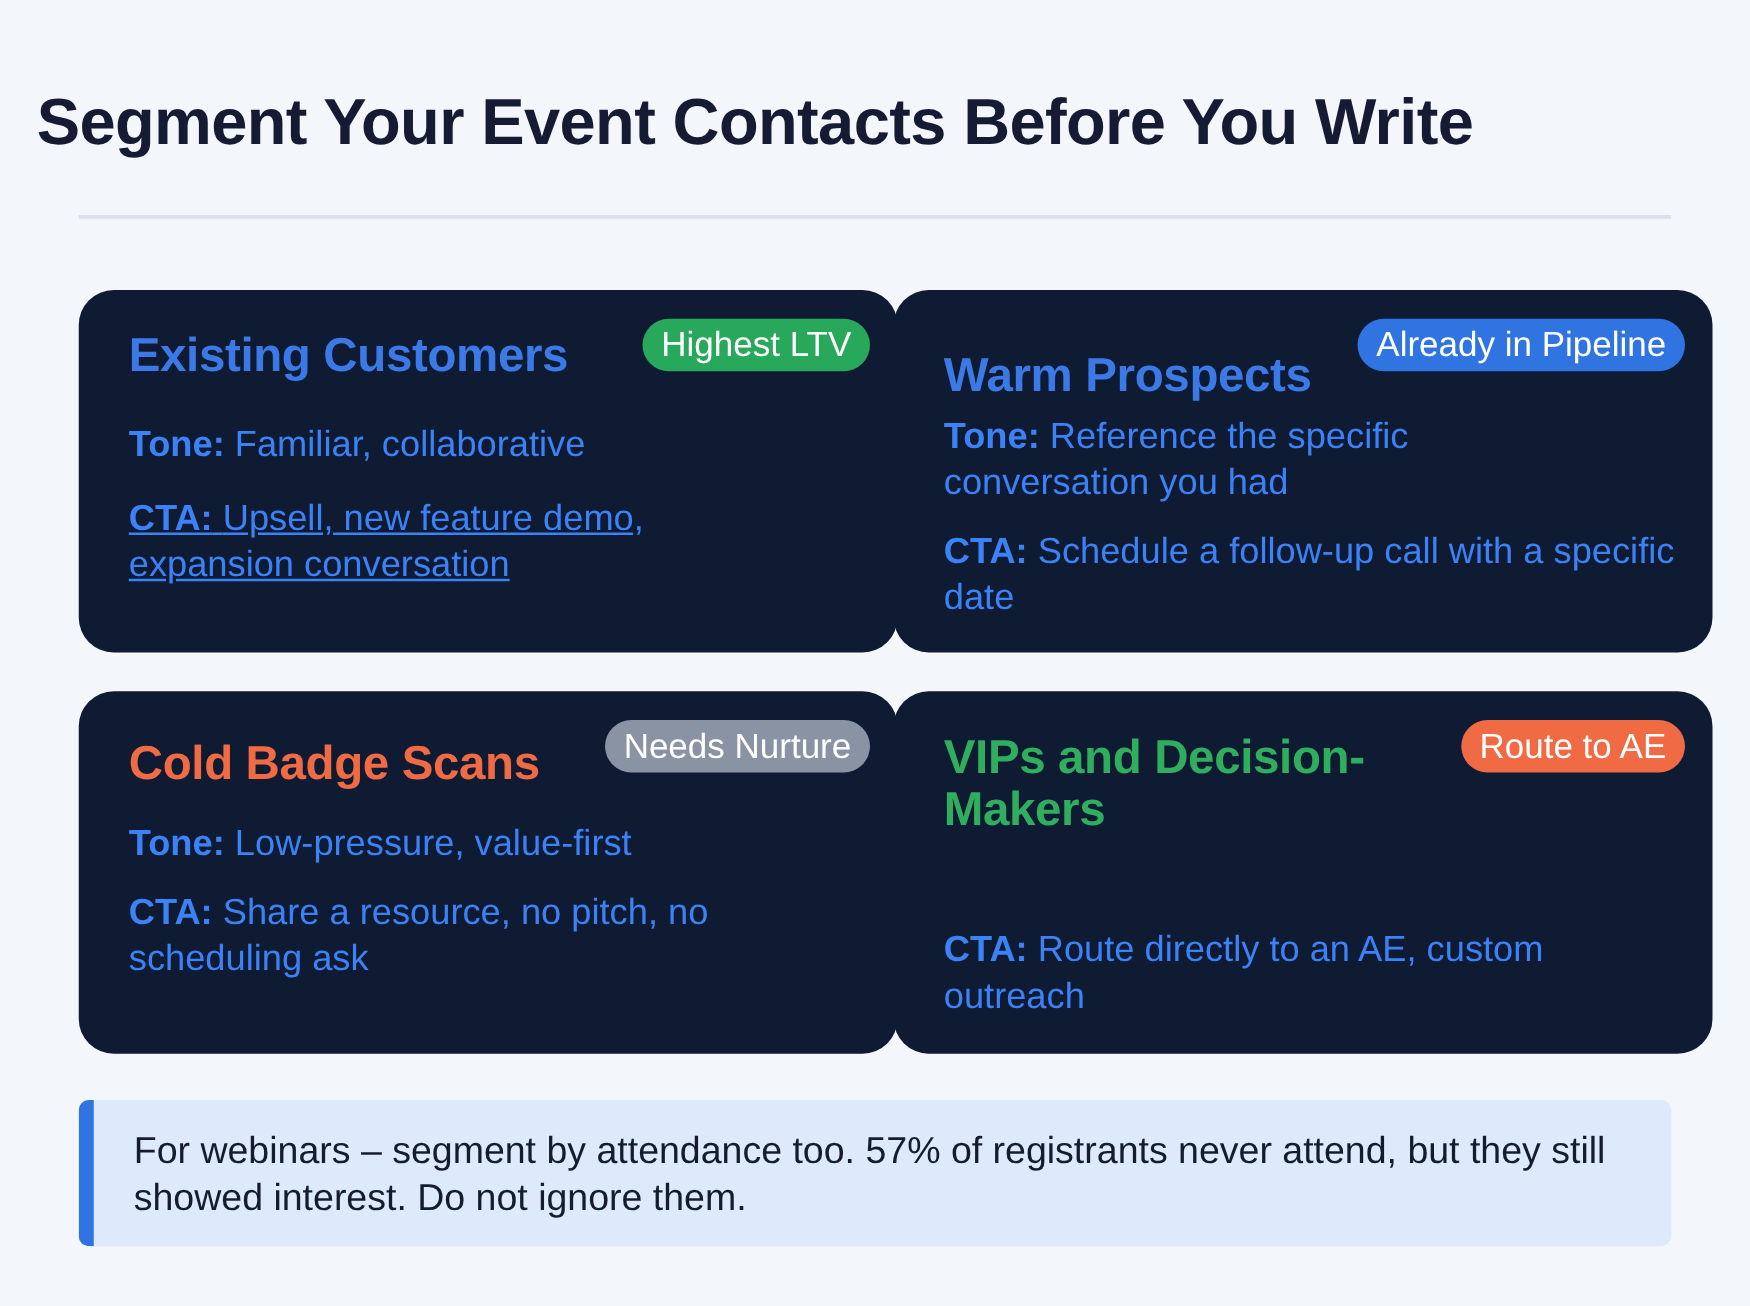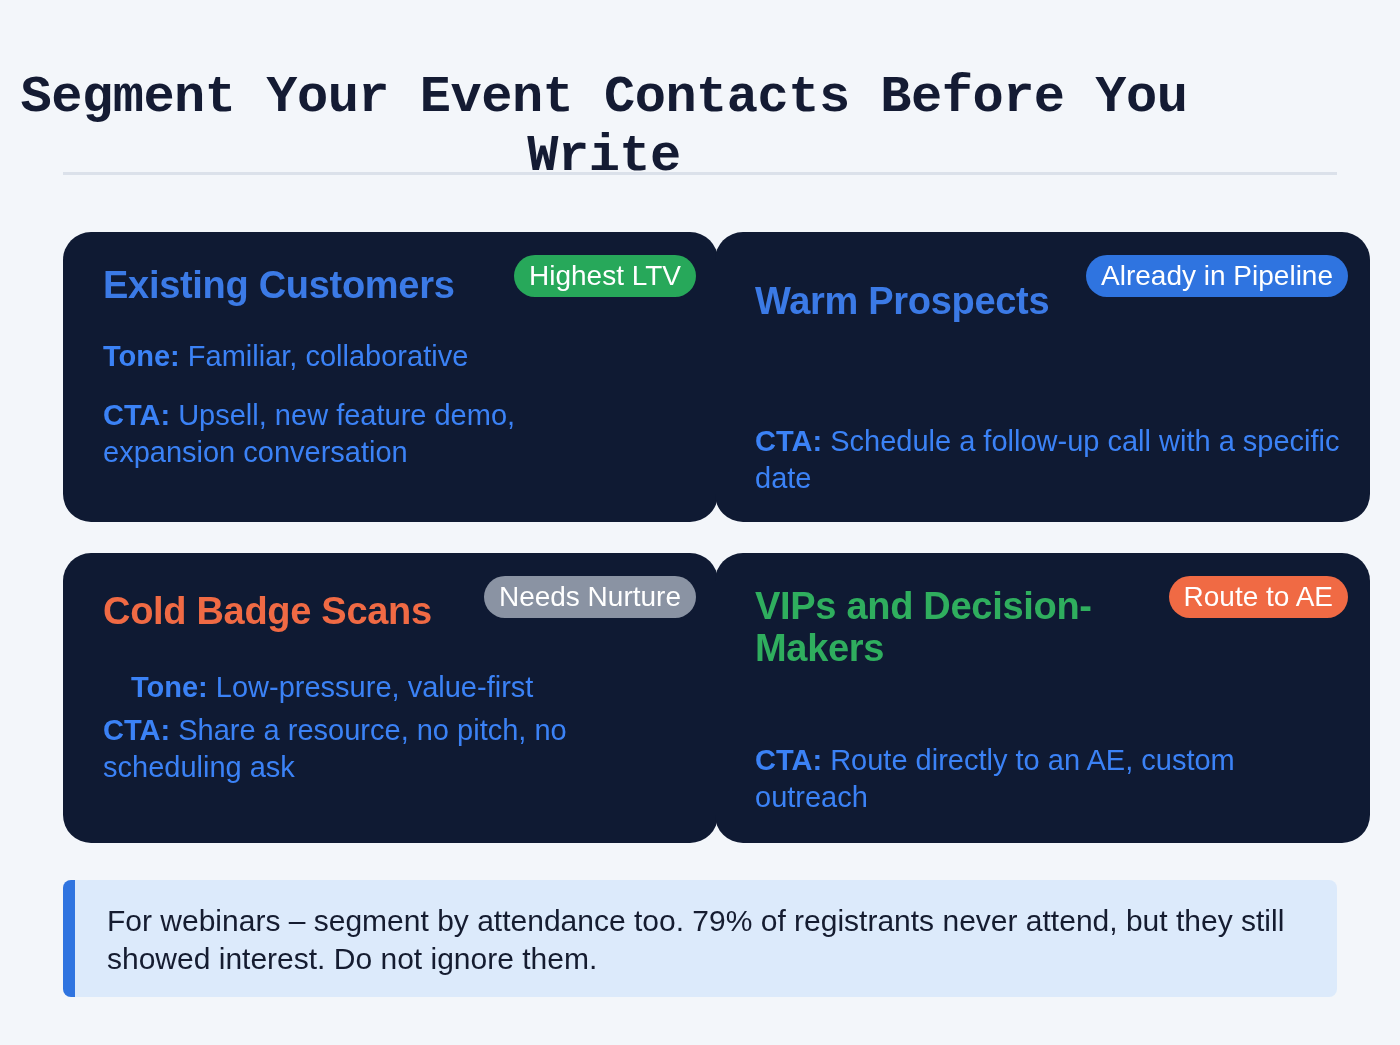--- a/index.html
+++ b/index.html
@@ -11,21 +11,20 @@
       overflow: hidden;
     }
     .title {
       position: absolute;
       left: 0; top: 68px; width: 1208px;
       text-align: center;
       font-size: 52px;
       font-weight: 700;
       color: #141b33;
       letter-spacing: -0.5px;
-      font-family: Liberation Mono, monospace;
     }
     .divider {
       position: absolute;
       left: 63px; top: 172px;
       width: 1274px; height: 3px;
       background: #dbe1ea;
     }
     .card {
       position: absolute;
       width: 655px; height: 290px;
@@ -95,53 +94,57 @@
 <h1 class="title">Segment Your Event Contacts Before You Write</h1>
 <div class="divider"></div>
 
 <section class="card" id="card-1">
   <h2 class="heading" style="top:32px; color:#3b7ae6;">Existing Customers</h2>
   <span class="badge" style="background:#27a85a;">Highest LTV</span>
   <p class="row" style="top:106px;">
     <span class="lbl">Tone:</span>
     <span>Familiar, collaborative</span>
   </p>
-  <p class="row" style="top:165px; right:110px;">
+  <p class="row" style="top:165px; right:110px;text-decoration:underline;">
     <span class="lbl">CTA:</span>
     <span>Upsell, new feature demo, expansion conversation</span>
   </p>
 </section>
 
 <section class="card" id="card-2">
   <h2 class="heading" style="top:32px; color:#3b7ae6;margin-top:16px;">Warm Prospects</h2>
   <span class="badge" style="background:#2f74e0;">Already in Pipeline</span>
+  <p class="row" style="top:99px; right:150px;">
+    <span class="lbl">Tone:</span>
+    <span>Reference the specific conversation you had</span>
+  </p>
   <p class="row" style="top:191px;">
     <span class="lbl">CTA:</span>
     <span>Schedule a follow-up call with a specific date</span>
   </p>
 </section>
 
 <section class="card" id="card-3">
   <h2 class="heading" style="top:37px; color:#f06a44;">Cold Badge Scans</h2>
   <span class="badge" style="background:#8a93a3;">Needs Nurture</span>
-  <p class="row" style="top:116px;margin-left:28px;">
+  <p class="row" style="top:104px;">
     <span class="lbl">Tone:</span>
     <span>Low-pressure, value-first</span>
   </p>
   <p class="row" style="top:159px; right:60px;">
     <span class="lbl">CTA:</span>
     <span>Share a resource, no pitch, no scheduling ask</span>
   </p>
 </section>
 
 <section class="card" id="card-4">
   <h2 class="heading" style="top:32px; width:360px; color:#2fae5e;">VIPs and Decision-Makers</h2>
   <span class="badge" style="background:#f06a44;">Route to AE</span>
   <p class="row" style="top:189px;">
     <span class="lbl">CTA:</span>
     <span>Route directly to an AE, custom outreach</span>
   </p>
 </section>
 
 <aside class="note">
   <div class="bar"></div>
-  <p class="text">For webinars – segment by attendance too. 79% of registrants never attend, but they still showed interest. Do not ignore them.</p>
+  <p class="text">For webinars – segment by attendance too. 57% of registrants never attend, but they still showed interest. Do not ignore them.</p>
 </aside>
 
 </body></html>

